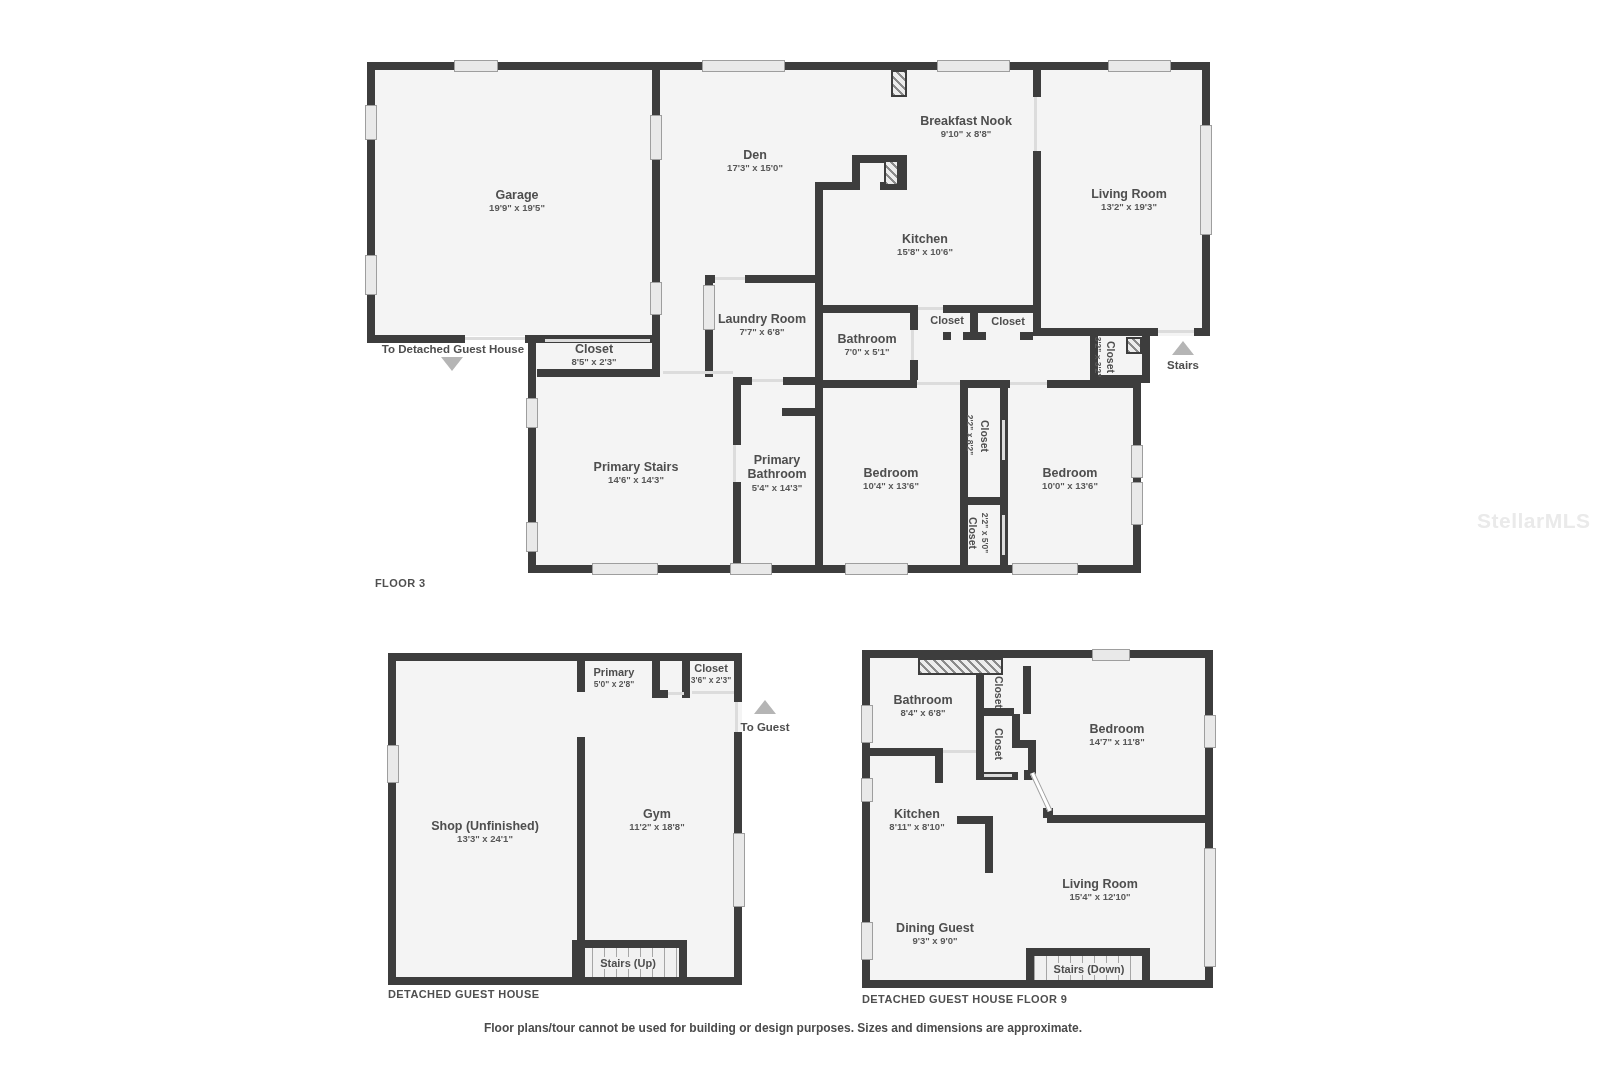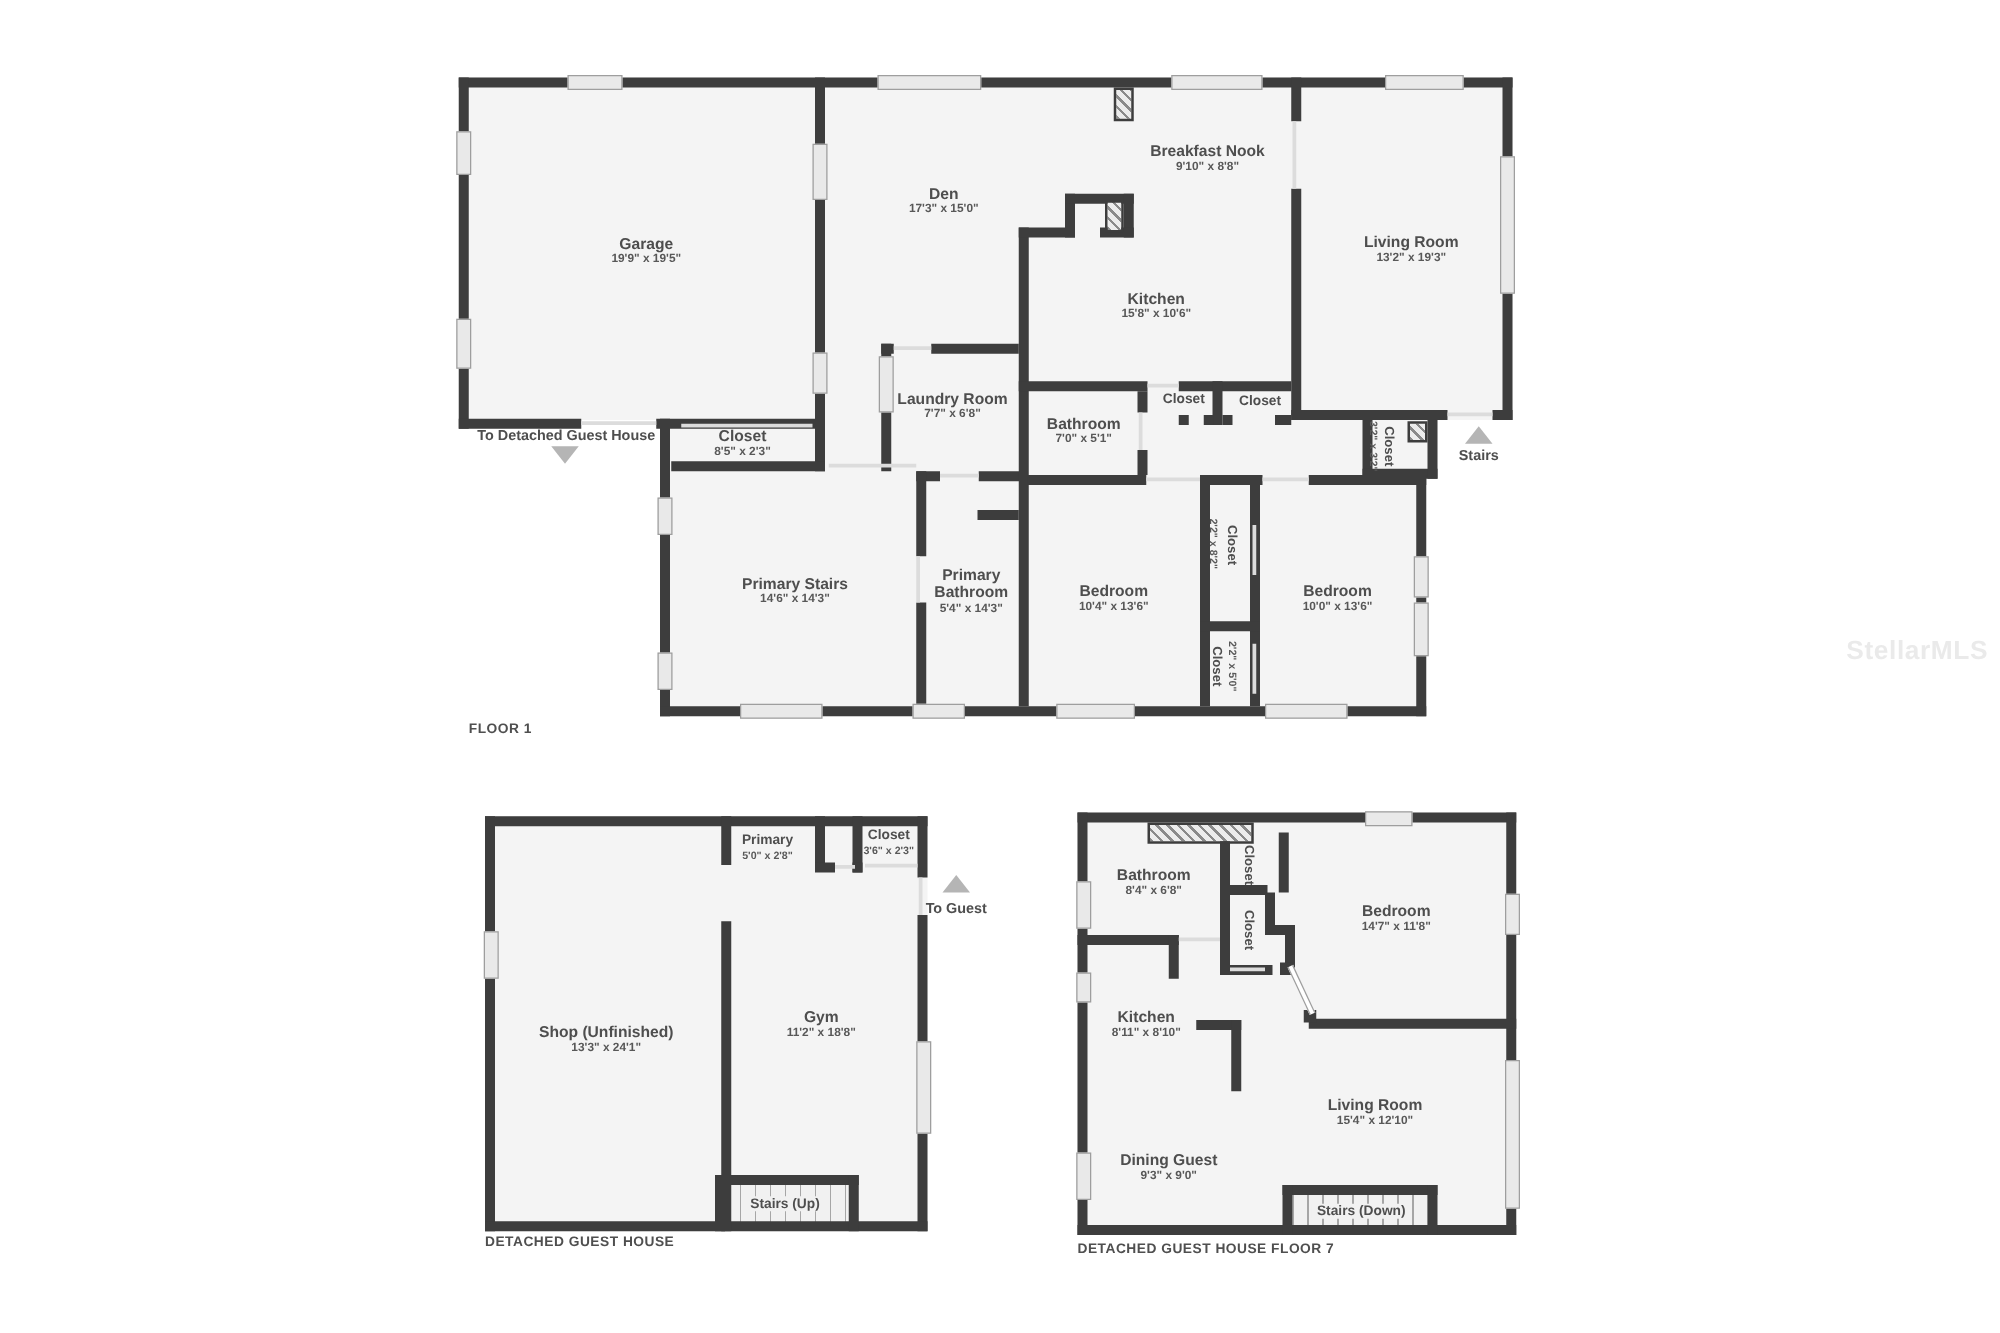--- a/index.html
+++ b/index.html
@@ -260,21 +260,21 @@
     <span class="vname">Closet</span>
   </div>
   <div class="vlabel" style="left:987px;top:533px">
     <span class="vdims">2'2" x 5'0"</span>
   </div>
 
   <div class="annot" style="left:453px;top:349px">To Detached Guest House</div>
   <div class="arrow-down" style="left:441px;top:357px"></div>
   <div class="annot" style="left:1183px;top:365px">Stairs</div>
   <div class="arrow-up" style="left:1172px;top:341px"></div>
-  <div class="caption" style="left:375px;top:577px">FLOOR 1</div>
+  <div class="caption" style="left:375px;top:577px">FLOOR 3</div>
 
   <div class="rlabel" style="left:485px;top:832px">
     <div class="rname">Shop (Unfinished)</div>
     <div class="rdims">13'3" x 24'1"</div>
   </div>
   <div class="rlabel" style="left:657px;top:820px">
     <div class="rname">Gym</div>
     <div class="rdims">11'2" x 18'8"</div>
   </div>
   <div class="rlabel" style="left:614px;top:678px">
@@ -310,18 +310,19 @@
   </div>
   <div class="rlabel" style="left:1100px;top:890px">
     <div class="rname">Living Room</div>
     <div class="rdims">15'4" x 12'10"</div>
   </div>
   <div class="rlabel" style="left:935px;top:934px">
     <div class="rname">Dining Guest</div>
     <div class="rdims">9'3" x 9'0"</div>
   </div>
   <div class="stairs-label" style="left:1089px;top:969px">Stairs (Down)</div>
-  <div class="caption" style="left:862px;top:993px">DETACHED GUEST HOUSE FLOOR 7</div>
+  <div class="caption" style="left:862px;top:993px">DETACHED GUEST HOUSE FLOOR 9</div>
 
   <div class="diag-door"></div>
 
+  <div id="footer">Floor plans/tour cannot be used for building or design purposes. Sizes and dimensions are approximate.</div>
   <div id="watermark">StellarMLS</div>
 </div>
 
 </body></html>

